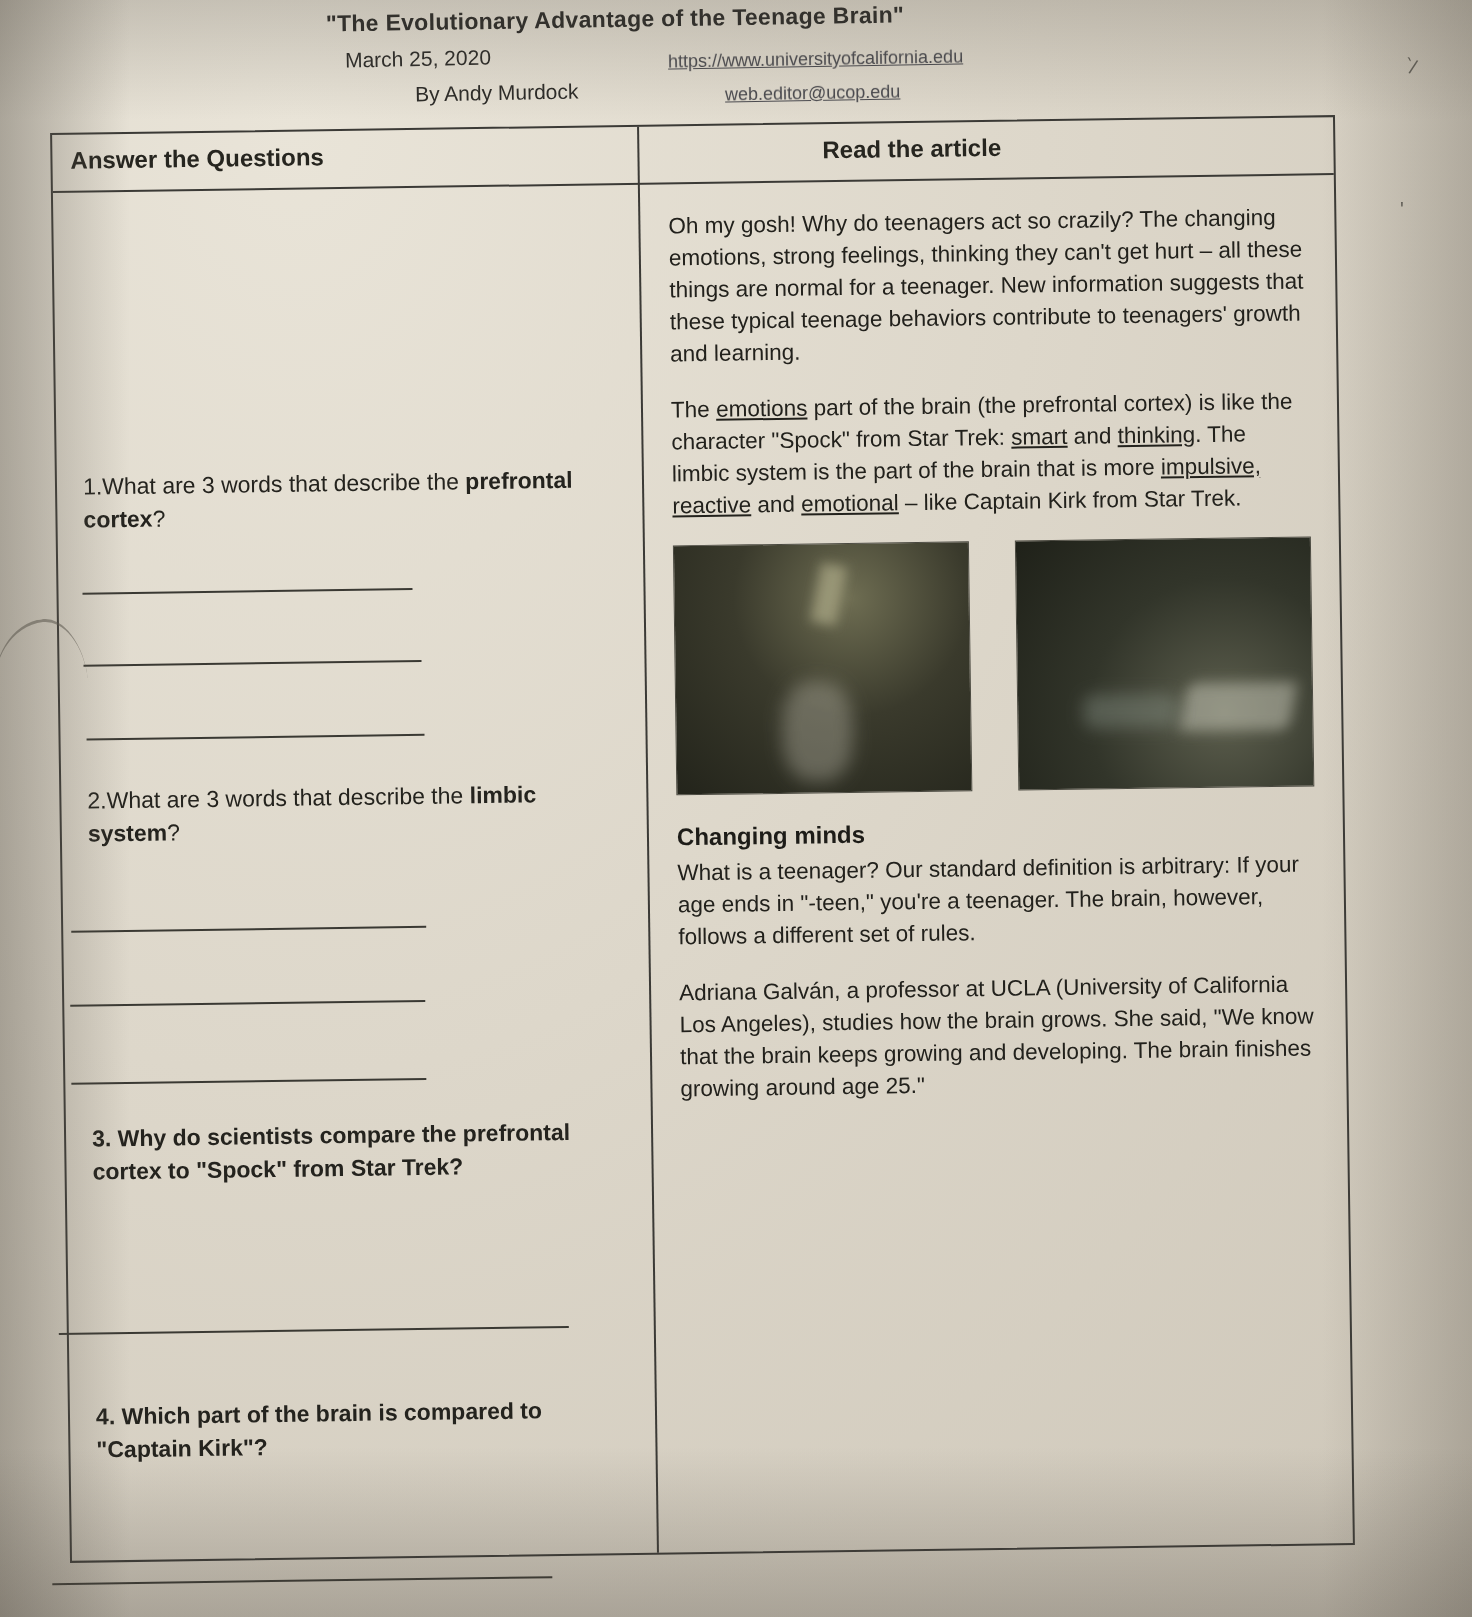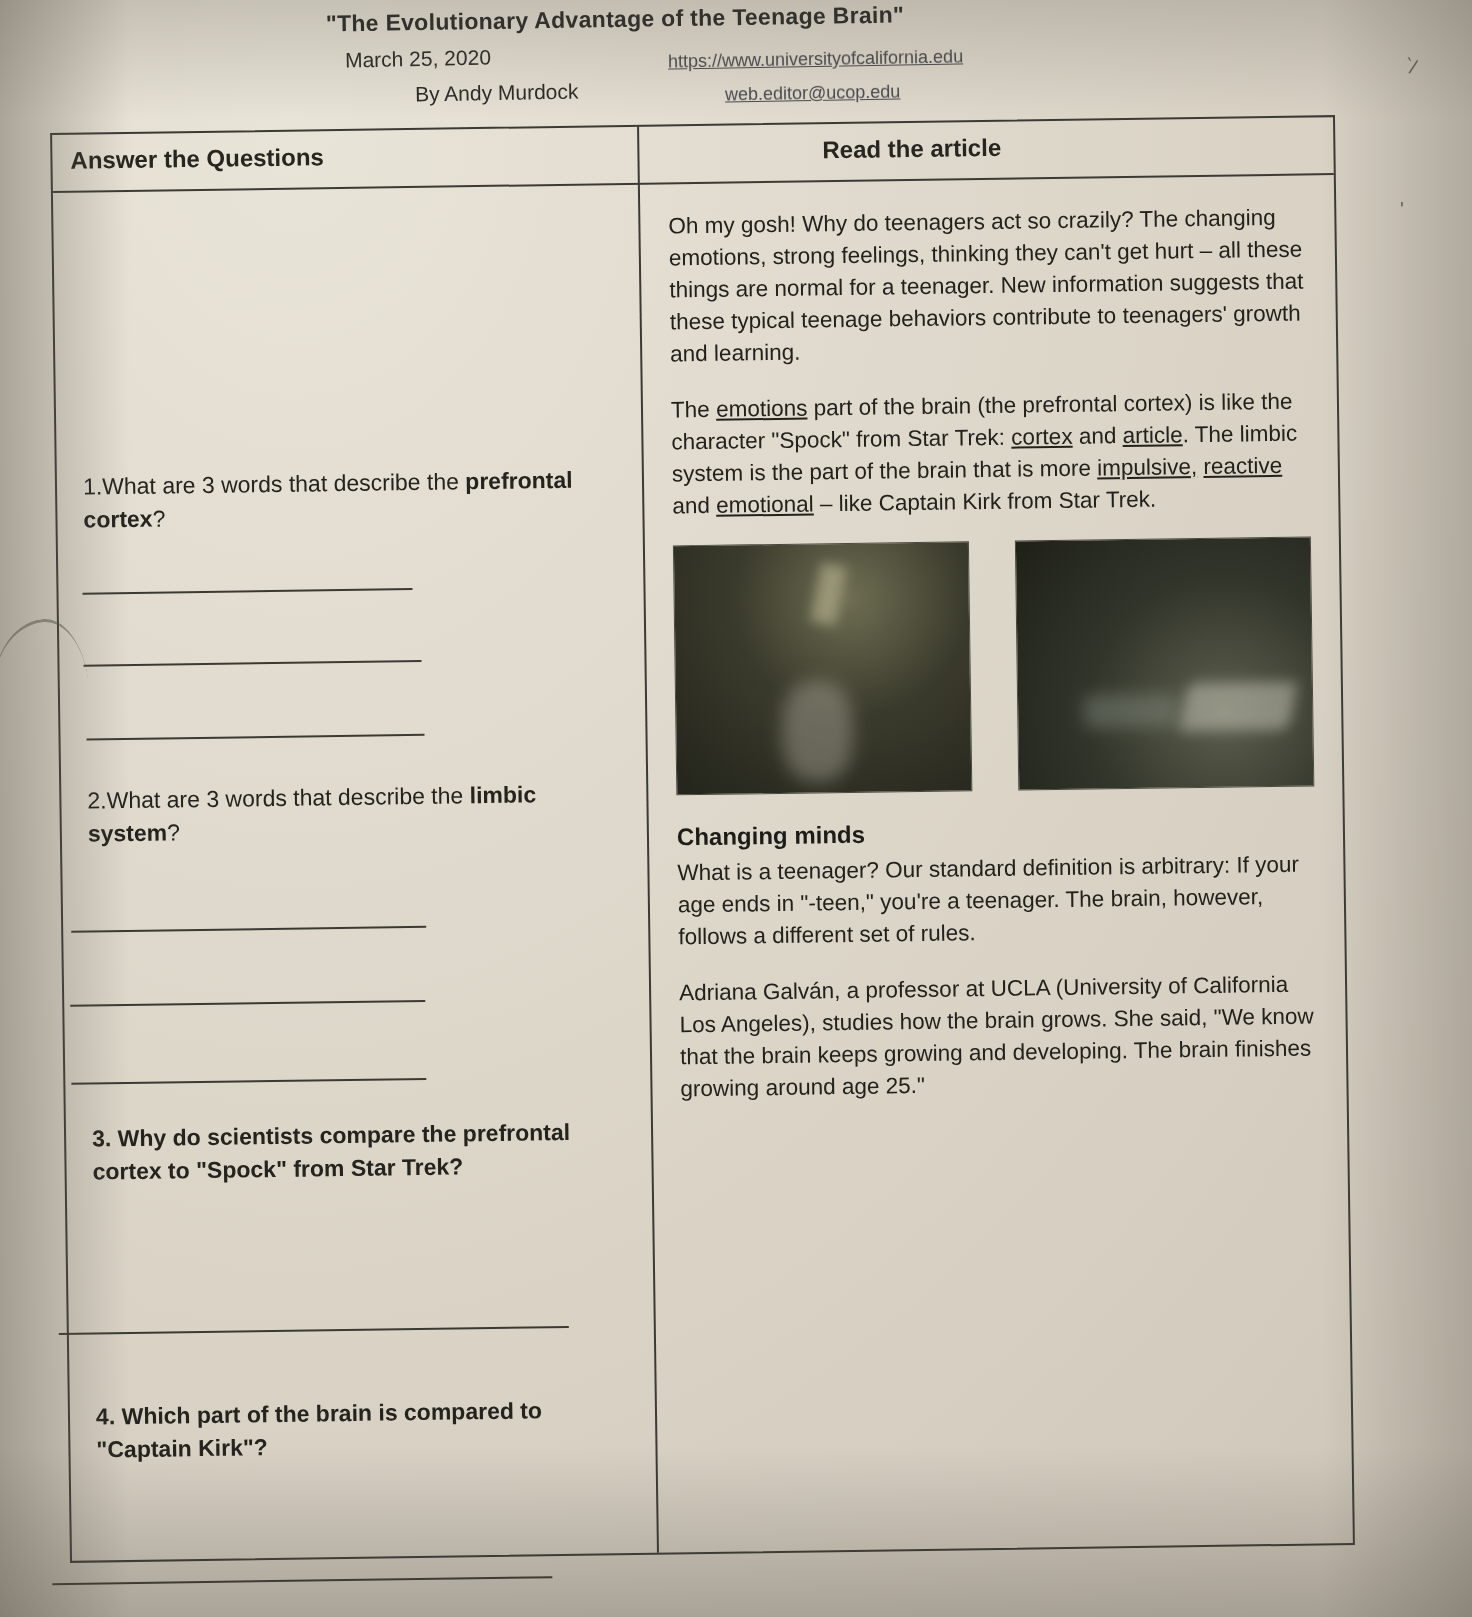--- a/index.html
+++ b/index.html
@@ -282,21 +282,21 @@
       <div class="line" style="left:-10px; top:1140px; width:510px;"></div>
 
       <div class="q bold" style="top:1208px; width:500px;">4. Which part of the brain is compared to "Captain Kirk"?</div>
       <div class="line" style="left:-20px; top:1390px; width:500px;"></div>
     </div>
 
     <div class="article">
       <p class="para">Oh my gosh! Why do teenagers act so crazily? The changing emotions, strong feelings, thinking they can't get hurt – all these things are normal for a teenager. New information suggests that these typical teenage behaviors contribute to teenagers' growth and learning.</p>
 
       <p class="para">
-        <span>The </span><u>emotions</u><span> part of the brain (the prefrontal cortex) is like the character "Spock" from Star Trek: </span><u>cortex</u><span> and </span><u>article</u><span>. The limbic system is the part of the brain that is more </span><u>impulsive,</u><span> </span><u>reactive</u><span> and </span><u>emotional</u><span> – like Captain Kirk from Star Trek.</span>
+        <span>The </span><u>emotions</u><span> part of the brain (the prefrontal cortex) is like the character "Spock" from Star Trek: </span><u>smart</u><span> and </span><u>thinking</u><span>. The limbic system is the part of the brain that is more </span><u>impulsive,</u><span> </span><u>reactive</u><span> and </span><u>emotional</u><span> – like Captain Kirk from Star Trek.</span>
       </p>
 
       <div class="photos">
         <div class="photo one"></div>
         <div class="photo two"></div>
       </div>
 
       <div class="sub-head">Changing minds</div>
       <p class="para">What is a teenager? Our standard definition is arbitrary: If your age ends in "-teen," you're a teenager. The brain, however, follows a different set of rules.</p>
       <p class="para">Adriana Galván, a professor at UCLA (University of California Los Angeles), studies how the brain grows. She said, "We know that the brain keeps growing and developing. The brain finishes growing around age 25."</p>

